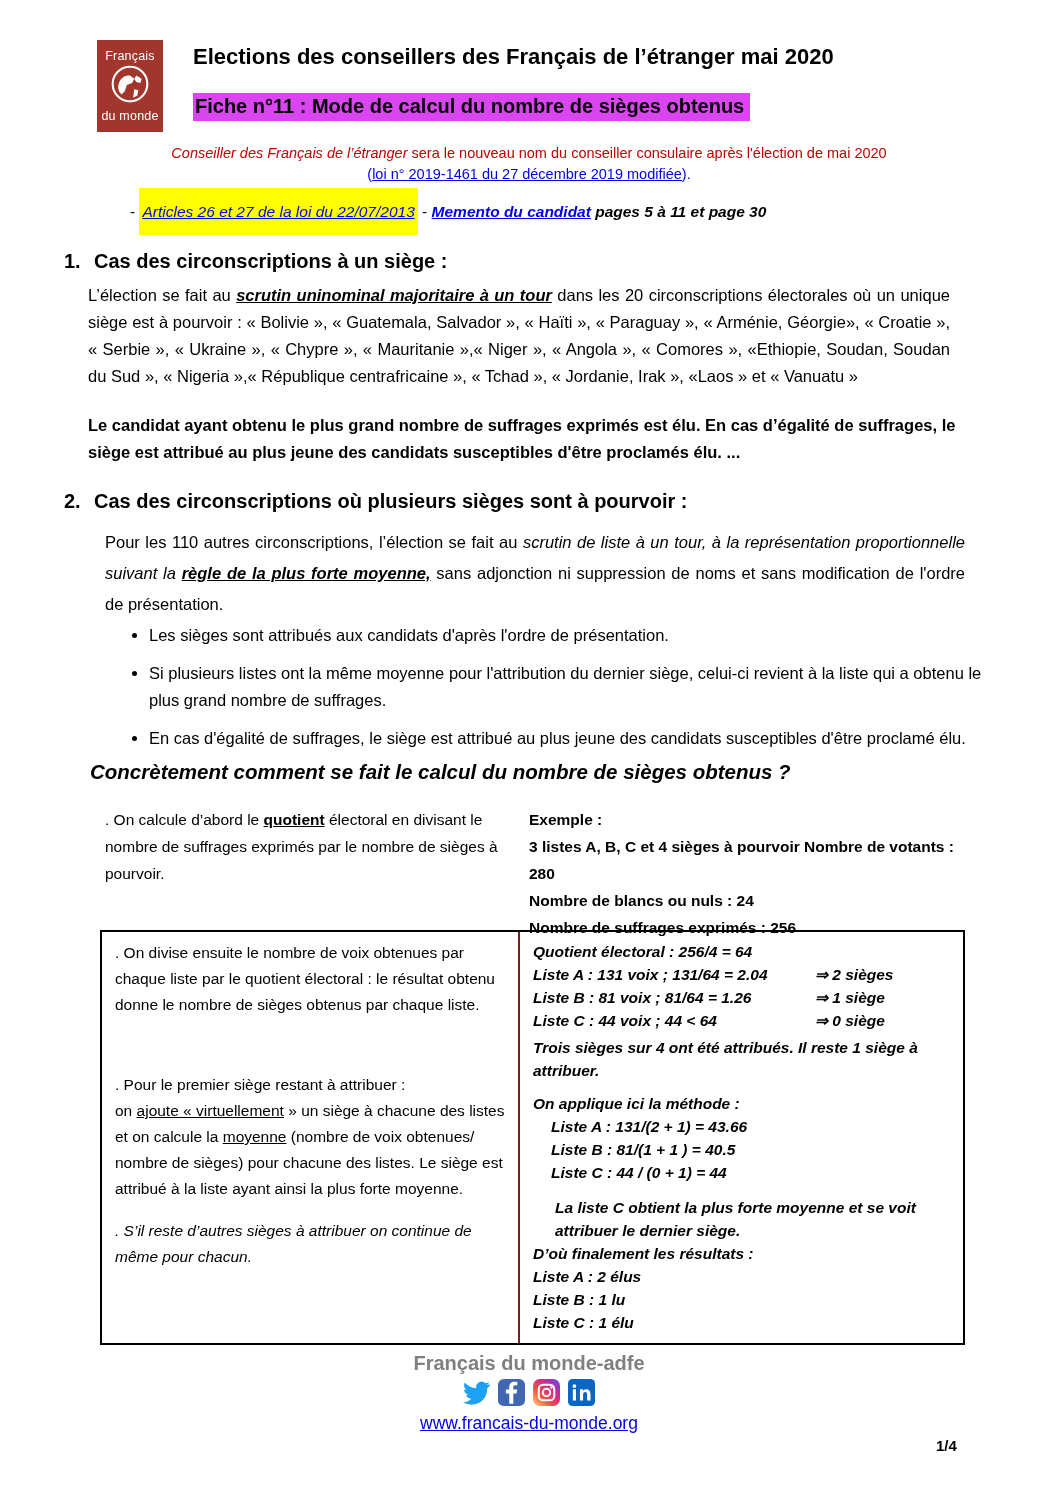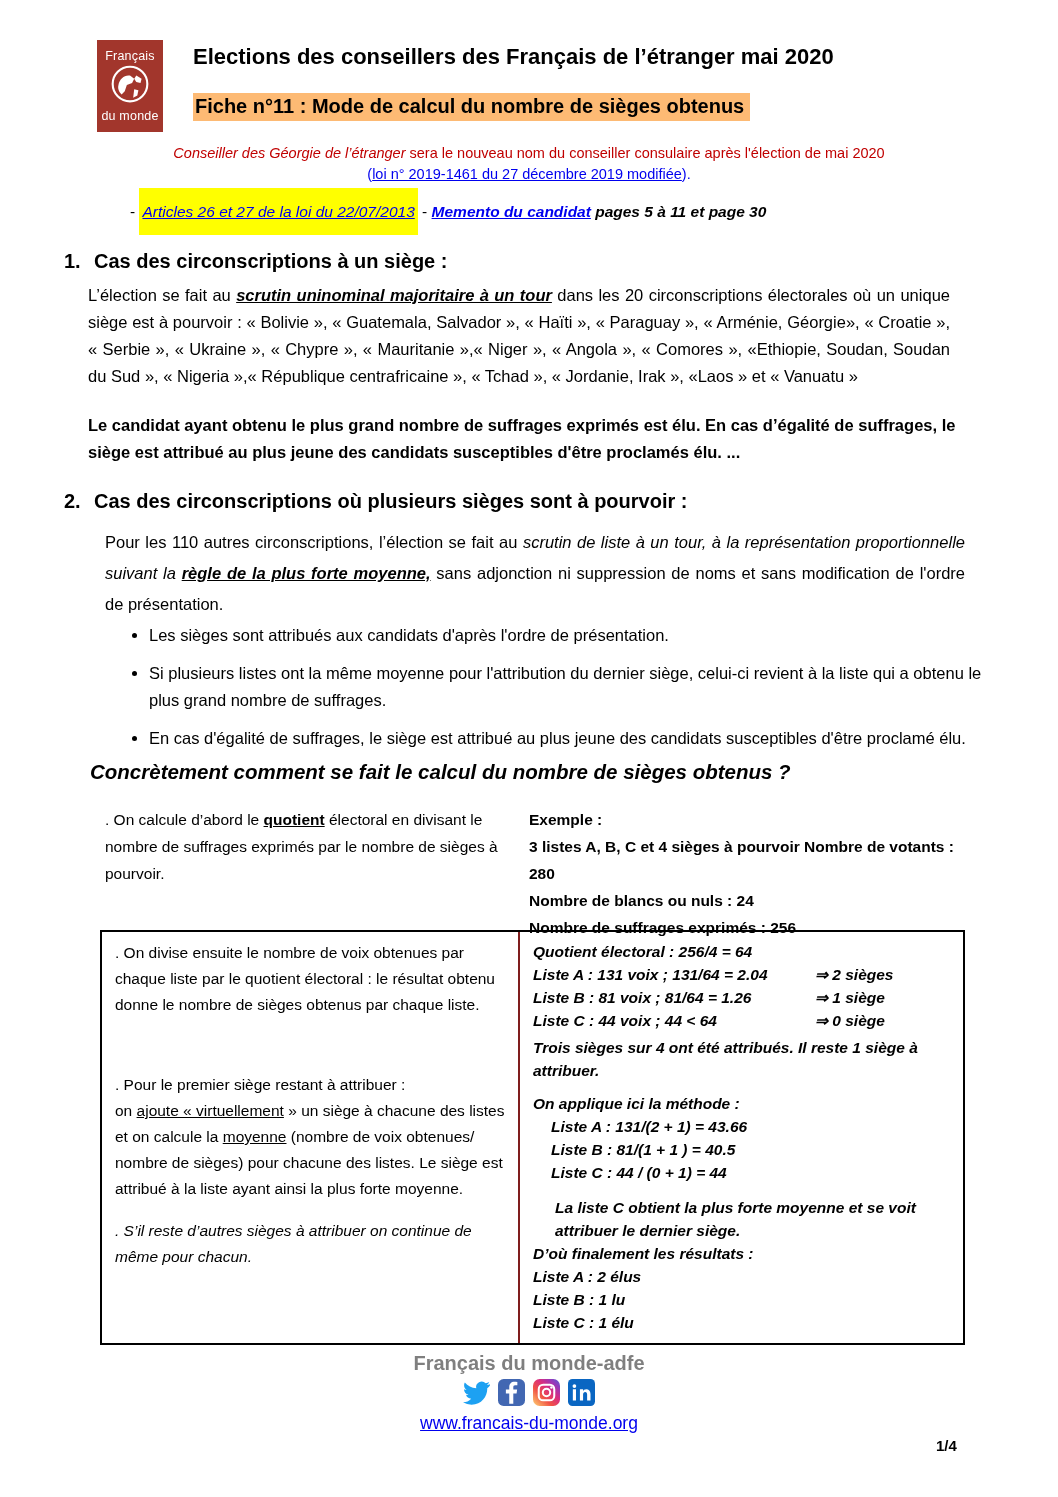--- a/index.html
+++ b/index.html
@@ -11,21 +11,21 @@
   .header { position:absolute; left:97px; top:40px; display:flex; }
   .logo {
     width:66px; height:92px; background:#a2362c; color:#fff;
     display:flex; flex-direction:column; align-items:center; justify-content:center;
     padding:7px 2px; box-sizing:border-box; flex:none;
   }
   .logo-txt { font-size:12.5px; letter-spacing:.2px; }
   .titles { margin-left:30px; padding-top:4px; }
   .doc-title { font-size:22px; font-weight:bold; }
   .doc-subtitle { margin-top:23px; font-size:20px; font-weight:bold;
-    background:#fdba74; display:inline-block; padding:2px 6px 3px 2px; }
+    background:#d946ef; display:inline-block; padding:2px 6px 3px 2px; }
   
   .intro { position:absolute; top:143px; left:0; width:100%; text-align:center;
     color:#c00000; font-size:14.5px; line-height:21px; }
   .intro .em { font-style:italic; }
   .link { color:#0000ee; text-decoration:underline; cursor:pointer; }
   .blue { color:#0000ee; }
   .refs { position:absolute; top:203px; left:130px; font-size:15.5px; }
   .refs .hl { background:#ffff00; padding:15px 3px; }
   .refs .it { font-style:italic; }
   .refs .bi { font-style:italic; font-weight:bold; }
@@ -89,21 +89,21 @@
       </span>
       <span class="logo-txt">du monde</span>
     </div>
     <div class="titles">
       <div class="doc-title">Elections des conseillers des Français de l’étranger mai 2020</div>
       <div class="doc-subtitle">Fiche n°11 : Mode de calcul du nombre de sièges obtenus</div>
     </div>
   </div>
 
   <div class="intro">
-    <div><span class="em">Conseiller des Géorgie de l’étranger</span><span> sera le nouveau nom du conseiller consulaire après l'élection de mai 2020</span></div>
+    <div><span class="em">Conseiller des Français de l’étranger</span><span> sera le nouveau nom du conseiller consulaire après l'élection de mai 2020</span></div>
     <div><span class="blue">(</span><span class="link">loi n° 2019-1461 du 27 décembre 2019 modifiée</span><span class="blue">).</span></div>
   </div>
 
   <div class="refs">
     <span>- </span><span class="hl"><span class="link it">Articles 26 et 27 de la loi du 22/07/2013</span></span><span>  -  </span><span class="link bi">Memento du candidat</span><span class="bi"> pages 5 à 11 et page 30</span>
   </div>
 
   <div class="sec-h" style="top:250px; left:64px;">
     <span class="num">1.</span><span>Cas des circonscriptions à un siège :</span>
   </div>

